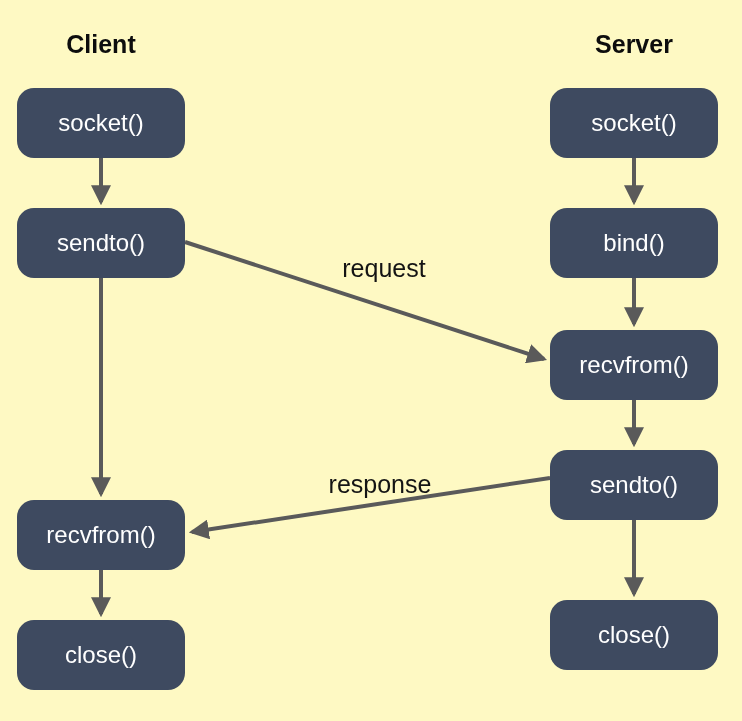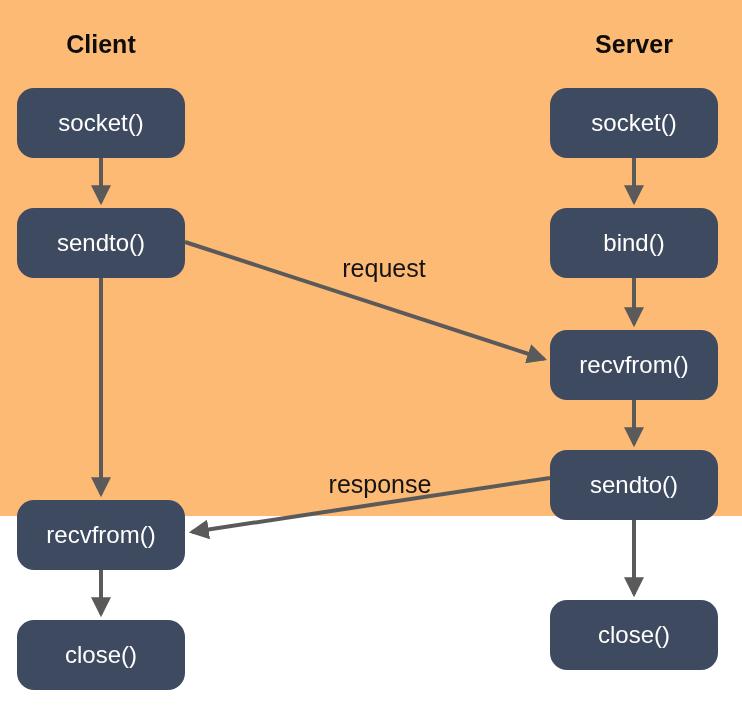--- a/index.html
+++ b/index.html
@@ -10,22 +10,22 @@
   }
   body {
     width: 742px;
     height: 721px;
     font-family: "Liberation Sans", sans-serif;
     overflow: hidden;
   }
   #diagram-root {
     position: relative;
     width: 742px;
-    height: 516px;
-    background: #fdba74;
+    height: 721px;
+    background: #fef9c3;
   }
   svg#flow-canvas {
     position: absolute;
     top: 0;
     left: 0;
     width: 742px;
     height: 721px;
     display: block;
   }
   .col-header {

